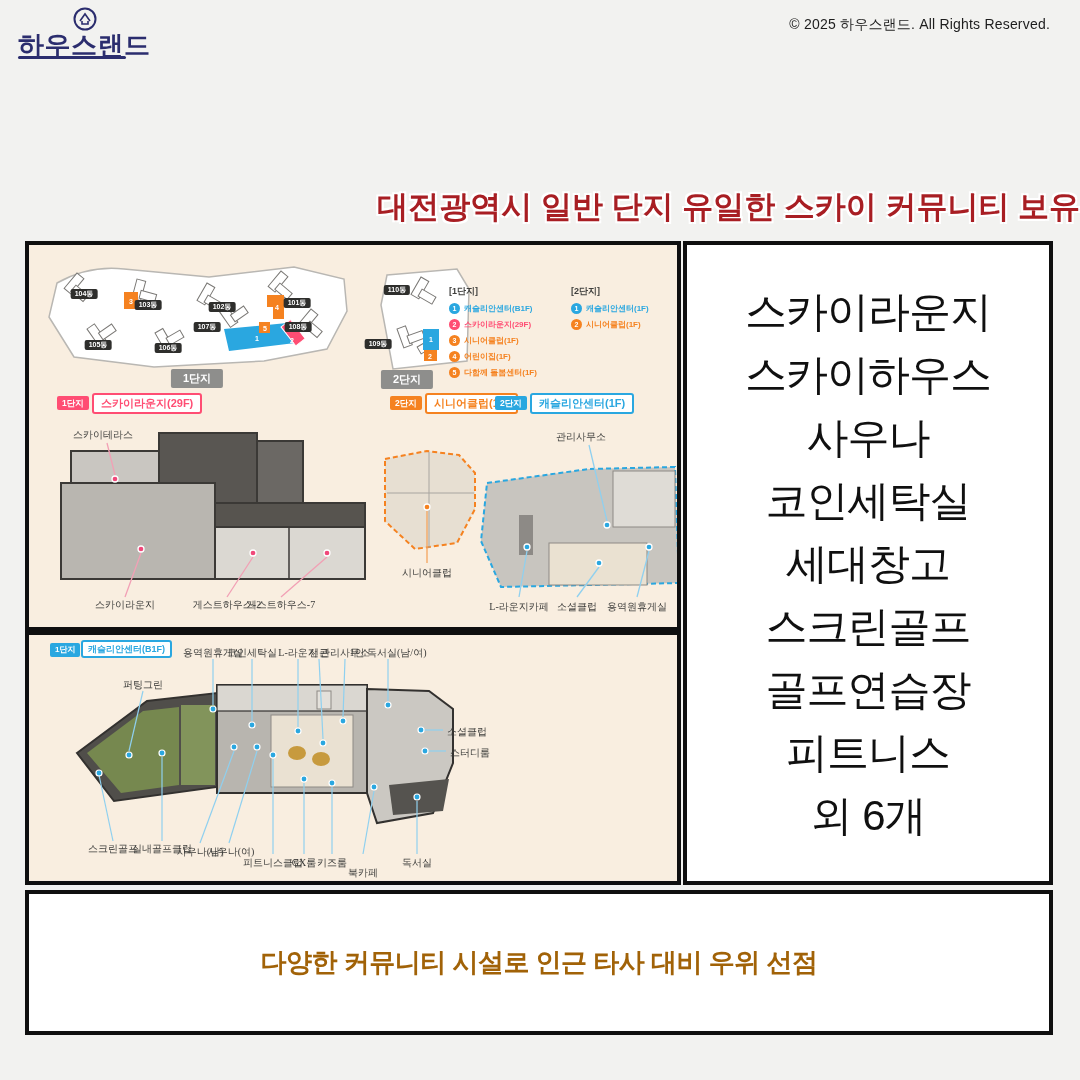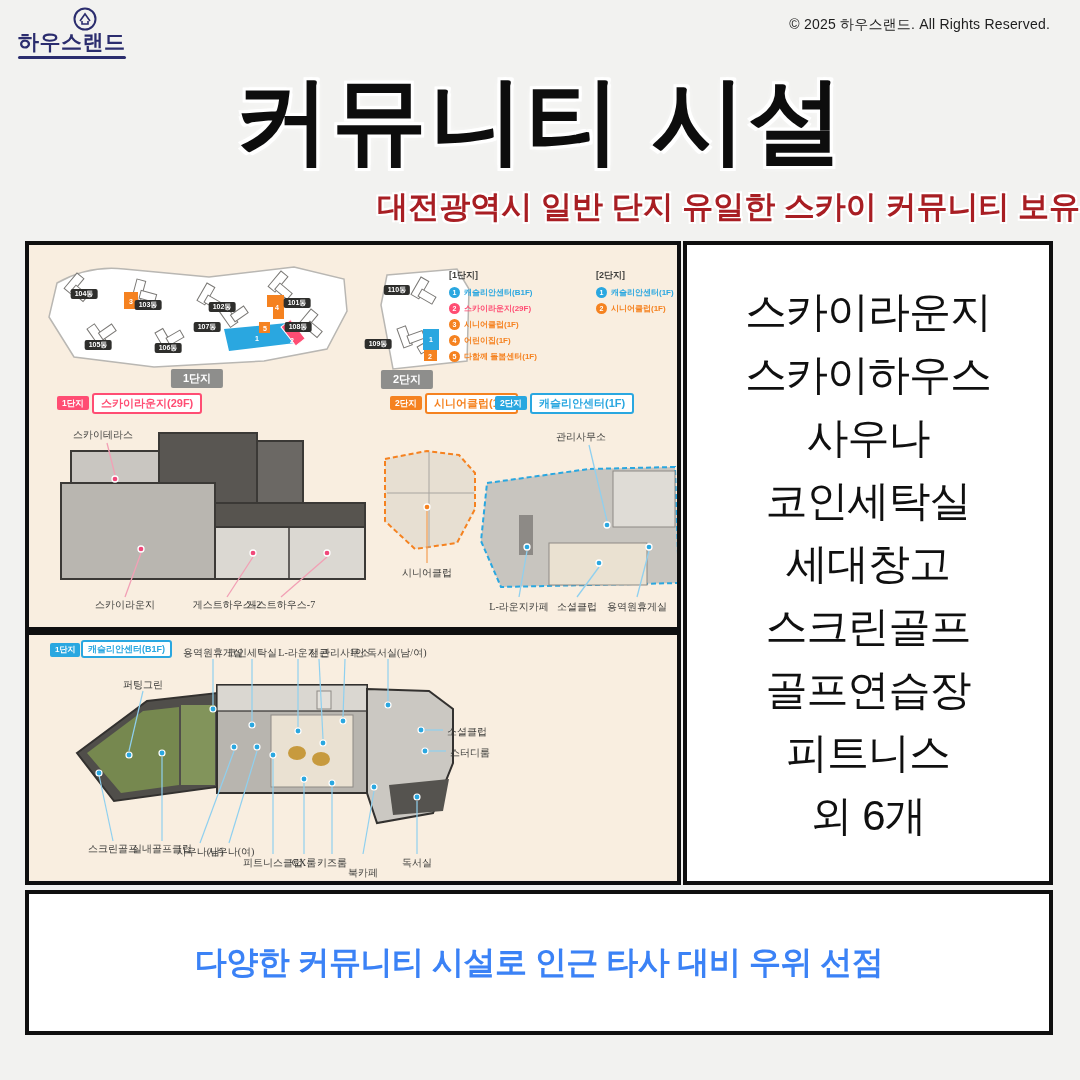--- a/index.html
+++ b/index.html
@@ -7,21 +7,21 @@
     --pink:#ff4d73; --orange:#f58220; --blue:#2aa7e0; --red:#a81e23; --navy:#2b2d6e;
     --line-pink:#f2a0b5; --line-orange:#f5a55e; --line-blue:#8fd0ef;
   }
   *{margin:0;padding:0;box-sizing:border-box;}
   body{background:#888;font-family:"Liberation Sans","DejaVu Sans",sans-serif;}
   .canvas{position:relative;width:1080px;height:1080px;background:var(--bg);overflow:hidden;margin:0 auto;}
 
   
   .brand{position:absolute;left:16px;top:6px;width:118px;text-align:left;}
   .brand-icon{position:absolute;left:56px;top:0;width:26px;height:26px;}
-  .brand-name{position:absolute;left:2px;top:22px;font-size:21px;font-weight:800;color:var(--navy);letter-spacing:0.5px;white-space:nowrap;}
+  .brand-name{position:absolute;left:2px;top:22px;font-size:26px;font-weight:800;color:var(--navy);letter-spacing:0.5px;white-space:nowrap;}
   .brand-underline{position:absolute;left:2px;top:50px;width:108px;height:3px;background:var(--navy);border-radius:2px;}
   .copyright{position:absolute;right:30px;top:16px;font-size:14px;font-weight:400;color:#1d1d1d;letter-spacing:0.2px;}
   .title{position:absolute;left:0;top:58px;width:100%;text-align:center;font-size:95px;font-weight:900;color:#0d0d0d;letter-spacing:2px;
          text-shadow:-3px -3px 0 #fff,3px -3px 0 #fff,-3px 3px 0 #fff,3px 3px 0 #fff,0 0 8px #fff;}
   .subtitle{position:absolute;left:0;top:186px;width:100%;text-align:right;font-size:31px;font-weight:800;color:var(--red);
          text-shadow:-2px -2px 0 #fff,2px -2px 0 #fff,-2px 2px 0 #fff,2px 2px 0 #fff;}
 
   
   .box{position:absolute;border:4px solid #0f0f0f;}
   .box-plans{left:25px;top:241px;width:656px;height:390px;background:var(--cream);overflow:hidden;}
@@ -29,56 +29,55 @@
   .box-list{left:683px;top:241px;width:370px;height:644px;background:#ffffff;}
   .box-footer{left:25px;top:890px;width:1028px;height:145px;background:#ffffff;display:flex;align-items:center;justify-content:center;}
 
   .art{position:absolute;left:0;top:0;}
 
   
   .btag{position:absolute;transform:translateX(-50%);background:#2e2e2c;color:#fff;font-size:7px;font-weight:700;padding:1px 4px;border-radius:2px;white-space:nowrap;line-height:1.2;}
   .ztag{position:absolute;transform:translateX(-50%);background:#8e8e8c;color:#fff;font-size:11px;font-weight:700;padding:2px 12px;border-radius:2px;white-space:nowrap;}
   .mark{position:absolute;transform:translate(-50%,-50%);color:#fff;font-size:7px;font-weight:700;line-height:1;}
 
-  .legend{position:absolute;font-size:8px;font-weight:700;}
+  .legend{position:absolute;font-size:8px;font-weight:700;margin-top:16px;}
   .legend-title{color:#3f3f3d;font-size:9px;margin-bottom:2px;}
   .legend-item{display:flex;align-items:center;gap:4px;margin-top:5px;white-space:nowrap;}
   .lnum{width:11px;height:11px;border-radius:50%;color:#fff;font-size:7px;font-weight:700;display:flex;align-items:center;justify-content:center;flex:0 0 11px;}
   .c-blue{color:var(--blue);} .c-pink{color:var(--pink);} .c-orange{color:var(--orange);}
   .b-blue{background:var(--blue);} .b-pink{background:var(--pink);} .b-orange{background:var(--orange);}
 
   .badge{position:absolute;color:#fff;font-size:8.5px;font-weight:700;padding:2px 5px;border-radius:2px;line-height:1.2;white-space:nowrap;}
   .ptitle{position:absolute;background:#fff;border:2px solid;border-radius:3px;font-weight:800;padding:1px 7px;font-size:11px;line-height:1.35;white-space:nowrap;}
   .ptitle.small{font-size:9px;padding:1px 5px;}
 
   .plan-label{position:absolute;transform:translateX(-50%);font-size:10px;color:#3c3c3a;white-space:nowrap;line-height:1.1;font-family:Liberation Serif, serif;}
   .plan-label.anchor-left{transform:none;}
 
   
   .fac{width:100%;height:100%;display:flex;flex-direction:column;justify-content:center;padding:4px 0;}
   .fac-line{text-align:center;font-size:42px;line-height:63px;font-weight:500;color:#101010;letter-spacing:-1px;}
 
-  .footer-text{font-size:32px;font-weight:600;color:#3b82f6;letter-spacing:-0.5px;}
+  .footer-text{font-size:26px;font-weight:600;color:#a16207;letter-spacing:-0.5px;}
 </style>
 </head>
 <body>
 
 <div class="canvas">
 
   <div class="brand">
     <svg class="brand-icon" viewBox="0 0 26 26">
       <circle cx="13" cy="13" r="10.5" fill="none" stroke="#2b2d6e" stroke-width="2"></circle>
       <path d="M8,15 L13,8 L18,15 M10,15 v3 h6 v-3" fill="none" stroke="#2b2d6e" stroke-width="1.6"></path>
     </svg>
     <div class="brand-name">하우스랜드</div>
     <div class="brand-underline"></div>
   </div>
   <div class="copyright">© 2025 하우스랜드. All Rights Reserved.</div>
 
-  <div class="title">커뮤니티 시설</div>
   <div class="subtitle">대전광역시 일반 단지 유일한 스카이 커뮤니티 보유</div>
 
   <div class="box box-plans">
     <svg class="art" width="648" height="382" viewBox="0 0 648 382">
 
       <path d="M28,38 Q60,20 95,24 L180,32 L265,22 L315,34 L318,66 L298,104 L235,116 L125,122 L45,112 L20,72 Z" fill="#ffffff" stroke="#b9b7b3" stroke-width="1.5"></path>
 
       <path d="M358,30 L428,24 L440,44 L438,116 L364,124 L352,60 Z" fill="#ffffff" stroke="#b9b7b3" stroke-width="1.5"></path>
 
       <g fill="#ffffff" stroke="#7a7875" stroke-width="1">
@@ -223,21 +222,21 @@
         </div>
       <div class="legend-item">
           <span class="lnum b-orange">4</span>
           <span class="c-orange">어린이집(1F)</span>
         </div>
       <div class="legend-item">
           <span class="lnum b-orange">5</span>
           <span class="c-orange">다함께 돌봄센터(1F)</span>
         </div>
     </div>
-    <div class="legend" style="left:567px;top:24px">
+    <div class="legend" style="left:542px;top:24px">
       <div class="legend-title">[2단지]</div>
       <div class="legend-item">
           <span class="lnum b-blue">1</span>
           <span class="c-blue">캐슬리안센터(1F)</span>
         </div>
       <div class="legend-item">
           <span class="lnum b-orange">2</span>
           <span class="c-orange">시니어클럽(1F)</span>
         </div>
     </div>

